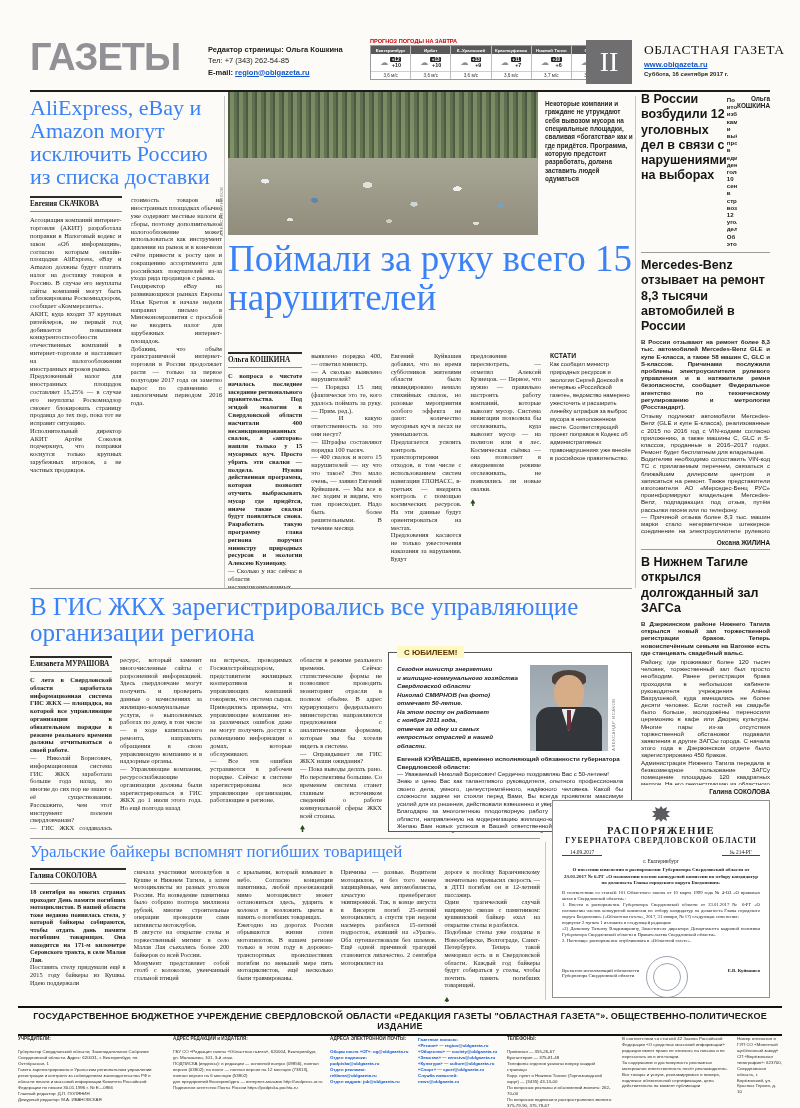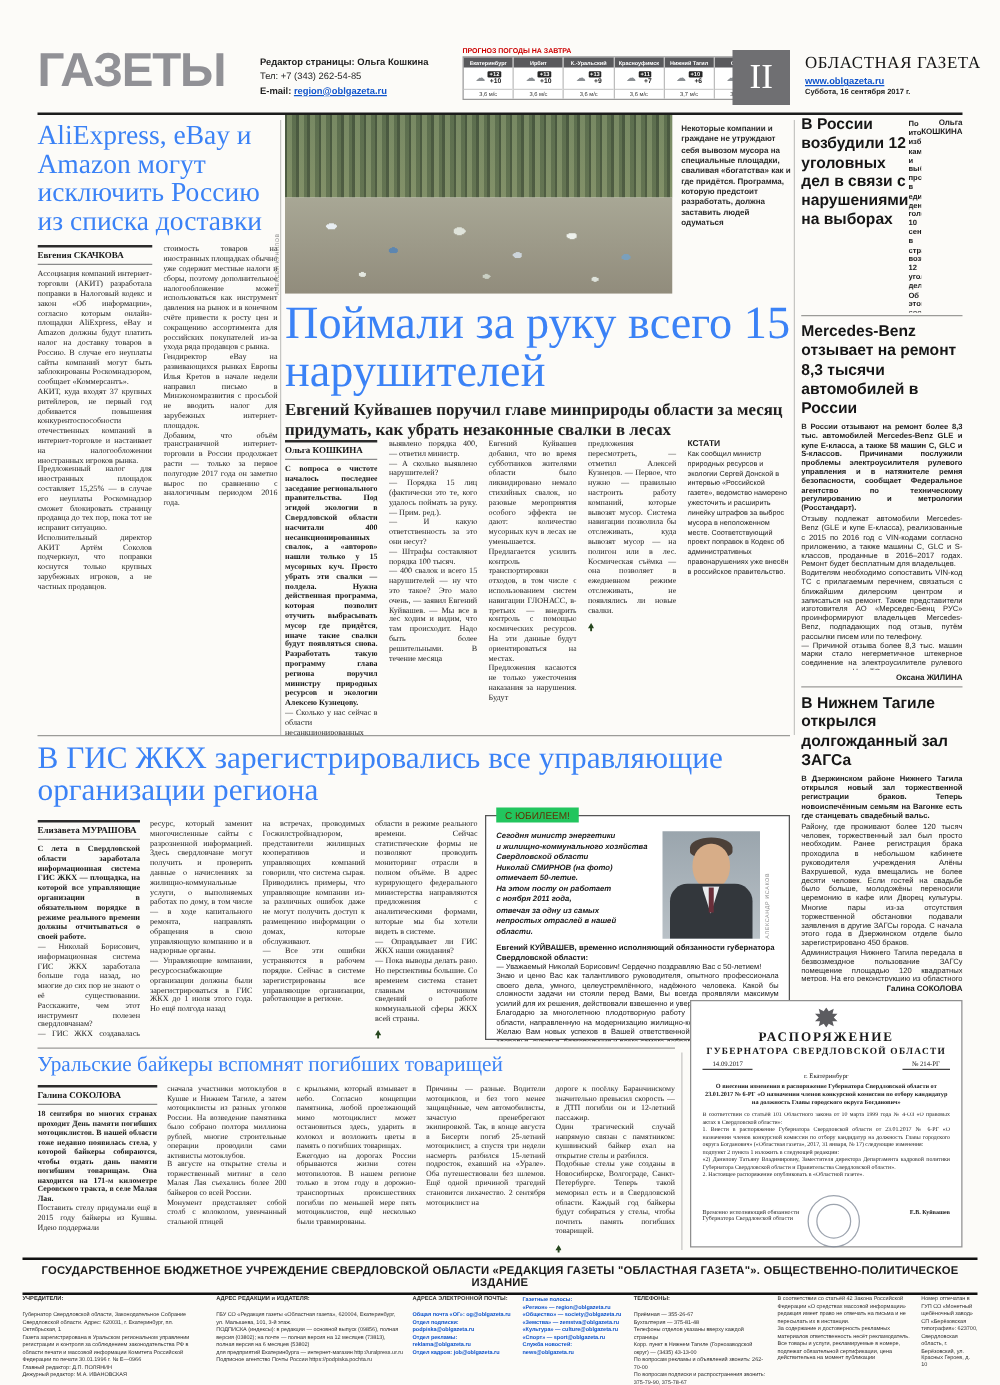--- a/index.html
+++ b/index.html
@@ -58,21 +58,21 @@
      radial-gradient(7px 4px at 74% 40%,#eef1ec 0 60%,transparent 61%),
      radial-gradient(6px 4px at 88% 62%,#7aa0bd 0 60%,transparent 61%),
      radial-gradient(5px 3px at 20% 80%,#e3e7e0 0 60%,transparent 61%),
      radial-gradient(5px 3px at 52% 82%,#c9cfc3 0 60%,transparent 61%),
      radial-gradient(5px 3px at 80% 85%,#dde2da 0 60%,transparent 61%),
      linear-gradient(#a8a795,#918c7c);}
   .vcredit{position:absolute;writing-mode:vertical-rl;transform:rotate(180deg);font-size:4.3px;color:#8a8a8a;letter-spacing:.5px;}
   .caption{position:absolute;left:545px;top:100px;width:88px;font-weight:bold;font-size:6.4px;line-height:1.3;color:#2a2a2a;}
   
   .jubilee{position:absolute;left:388px;top:652px;width:244px;height:180px;border:1px solid #555;background:#fff;padding:12px 8px 4px;box-sizing:border-box;}
-  .jub-label{position:absolute;top:-7px;left:8px;background:#22c55e;color:#5d3300;font-weight:normal;font-size:8px;padding:1.5px 7px;}
+  .jub-label{position:absolute;top:-7px;left:8px;background:#fef9c3;color:#5d3300;font-weight:bold;font-size:8px;padding:1.5px 7px;}
   .jub-top{display:flex;gap:6px;}
   .jub-intro{width:56%;font-size:6.2px;line-height:1.38;font-weight:bold;font-style:italic;white-space:pre-line;}
   .portrait{position:relative;width:78px;height:86px;background:linear-gradient(#9aa5ad,#b9c1c7);overflow:hidden;}
   .portrait .head{position:absolute;left:24px;top:10px;width:30px;height:36px;background:#d7ad88;border-radius:48%;}
   .portrait .hair{position:absolute;left:22px;top:5px;width:34px;height:16px;background:#4c4038;border-radius:50% 50% 30% 30%;}
   .portrait .suit{position:absolute;left:6px;top:42px;width:66px;height:44px;background:#33373c;border-radius:14px 14px 0 0;}
   .portrait .shirt{position:absolute;left:32px;top:44px;width:14px;height:22px;background:#e9ecee;clip-path:polygon(0 0,100% 0,50% 100%);}
   .portrait .tie{position:absolute;left:37px;top:45px;width:4px;height:20px;background:#6a2f3a;}
   .jub-head{font-weight:bold;font-size:6.2px;margin-top:4px;line-height:1.25;}
   .jub-text{font-size:6px;line-height:1.25;}
@@ -219,21 +219,20 @@
   </div>
 
   <div class="photo-dump">
     <div class="trees"></div>
     <div class="heap"></div>
   </div>
   <div class="vcredit" style="left:219px;top:96px;height:140px;">АЛЕКСЕЙ КУНИЛОВ</div>
   <div class="caption">Некоторые компании и граждане не утруждают себя вывозом мусора на специальные площадки, сваливая «богатства» как и где придётся. Программа, которую предстоит разработать, должна заставить людей одуматься</div>
 
   <div class="abs hl-serif" style="left:228px;top:240px;width:404px;font-size:37px;">Поймали за руку всего 15 нарушителей</div>
-  <div class="abs serif" style="left:228px;top:320px;width:404px;font-size:13.5px;font-weight:bold;line-height:1.18;color:#222;">Евгений Куйвашев поручил главе минприроды области за месяц придумать, как убрать незаконные свалки в лесах</div>
 
   <div class="abs" style="left:228px;top:352px;width:404px;height:236px;display:flex;gap:9px;">
     <div style="flex:1.05;overflow:hidden;">
       <div class="byline">Ольга КОШКИНА</div>
       <div class="col serif bodytxt lead">С вопроса о чистоте началось последнее заседание регионального правительства. Под эгидой экологии в Свердловской области насчитали 400 несанкционированных свалок, а «авторов» нашли только у 15 мусорных куч. Просто убрать эти свалки — полдела. Нужна действенная программа, которая позволит отучить выбрасывать мусор где придётся, иначе такие свалки будут появляться снова. Разработать такую программу глава региона поручил министру природных ресурсов и экологии Алексею Кузнецову.</div>
       <div class="col serif bodytxt">— Сколько у нас сейчас в области несанкционированных свалок? — поинтересовался Евгений Куйвашев. — На сегодняшний день</div>
     </div>
     <div class="col serif bodytxt" style="flex:1;">выявлено порядка 400, — ответил министр.
 — А сколько выявлено нарушителей?
 — Порядка 15 лиц (фактически это те, кого удалось поймать за руку. — Прим. ред.).

